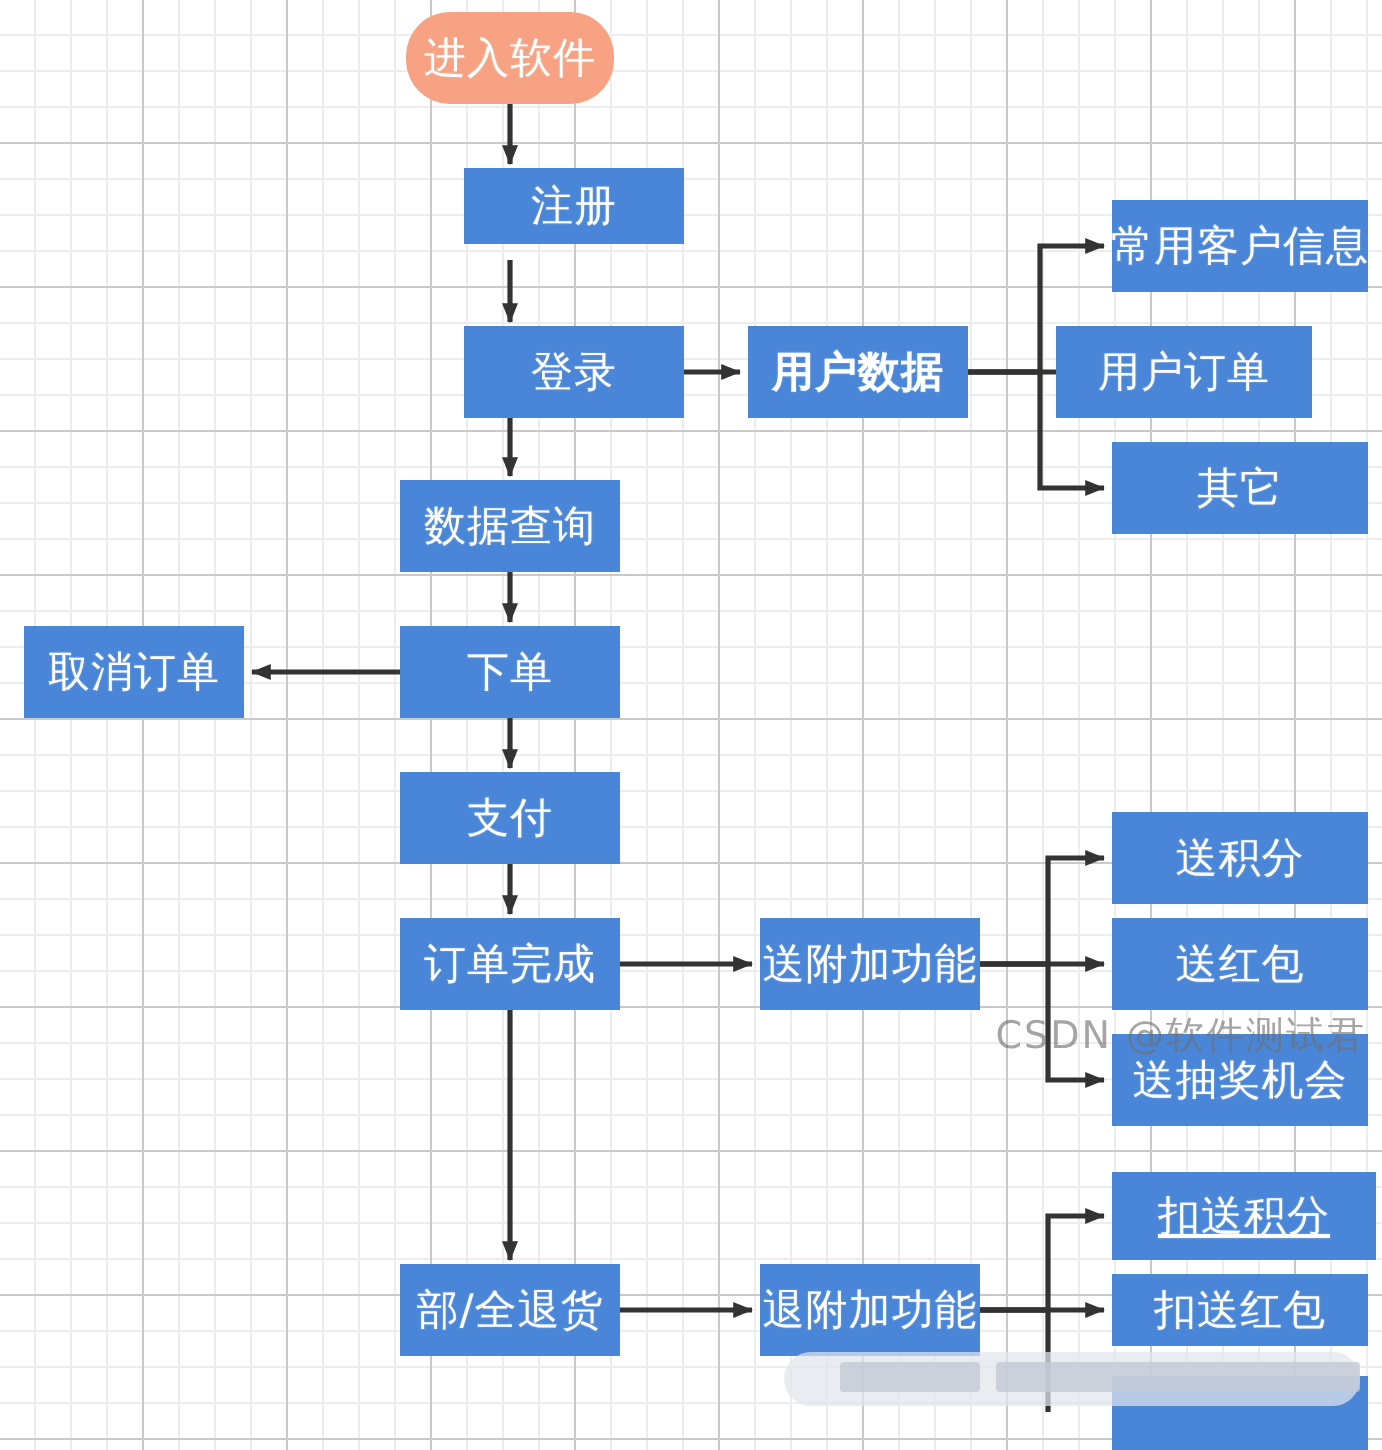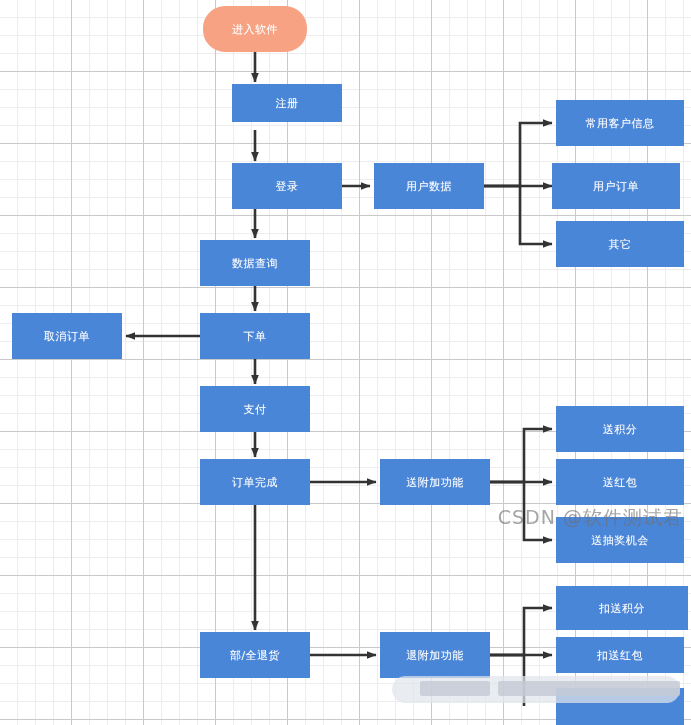--- a/index.html
+++ b/index.html
@@ -27,21 +27,21 @@
     background-size: 72px 72px, 72px 72px, 18px 18px, 18px 18px;
     background-position: -1px -1px, -1px -1px, -1px -1px, -1px -1px;
   }
   .node {
     position: absolute;
     box-sizing: border-box;
     display: flex;
     align-items: center;
     justify-content: center;
     color: #ffffff;
-    font-size: 11px;
+    font-size: 21px;
     letter-spacing: 0.5px;
     line-height: 1;
     white-space: nowrap;
     text-shadow: 0 0 1px rgba(255,255,255,0.35);
   }
   .node.blue { background: #4a86d8; }
   .node.start {
     background: #f6a283;
     border-radius: 22px;
   }
@@ -134,30 +134,30 @@
   <div>
       <div class="node start" style="left: 203px; top: 6px; width: 104px; height: 46px; background: rgb(246, 162, 131);">进入软件</div>
       <div class="node blue" style="left: 200px; top: 84px; width: 110px; height: 38px; background: rgb(74, 134, 216); margin-left: 32px;">注册</div>
       <div class="node blue" style="left: 200px; top: 163px; width: 110px; height: 46px; background: rgb(74, 134, 216); margin-left: 32px;">登录</div>
       <div class="node blue" style="left: 200px; top: 240px; width: 110px; height: 46px; background: rgb(74, 134, 216);">数据查询</div>
       <div class="node blue" style="left: 200px; top: 313px; width: 110px; height: 46px; background: rgb(74, 134, 216); text-align: right;">下单</div>
       <div class="node blue" style="left: 200px; top: 386px; width: 110px; height: 46px; background: rgb(74, 134, 216);">支付</div>
       <div class="node blue" style="left: 200px; top: 459px; width: 110px; height: 46px; background: rgb(74, 134, 216);">订单完成</div>
       <div class="node blue" style="left: 200px; top: 632px; width: 110px; height: 46px; background: rgb(74, 134, 216);">部/全退货</div>
       <div class="node blue" style="left: 12px; top: 313px; width: 110px; height: 46px; background: rgb(74, 134, 216);">取消订单</div>
-      <div class="node blue" style="left: 374px; top: 163px; width: 110px; height: 46px; background: rgb(74, 134, 216);">用户数据</div>
+      <div class="node blue" style="left: 374px; top: 163px; width: 110px; height: 46px; background: rgb(74, 134, 216); font-weight: bold;">用户数据</div>
       <div class="node blue" style="left: 380px; top: 459px; width: 110px; height: 46px; background: rgb(74, 134, 216);">送附加功能</div>
       <div class="node blue" style="left: 380px; top: 632px; width: 110px; height: 46px; background: rgb(74, 134, 216);">退附加功能</div>
       <div class="node blue" style="left: 556px; top: 100px; width: 128px; height: 46px; background: rgb(74, 134, 216);">常用客户信息</div>
-      <div class="node blue" style="left: 552px; top: 163px; width: 128px; height: 46px; background: rgb(74, 134, 216);">用户订单</div>
+      <div class="node blue" style="left: 528px; top: 163px; width: 128px; height: 46px; background: rgb(74, 134, 216);">用户订单</div>
       <div class="node blue" style="left: 556px; top: 221px; width: 128px; height: 46px; background: rgb(74, 134, 216);">其它</div>
       <div class="node blue" style="left: 556px; top: 406px; width: 128px; height: 46px; background: rgb(74, 134, 216);">送积分</div>
       <div class="node blue" style="left: 556px; top: 459px; width: 128px; height: 46px; background: rgb(74, 134, 216);">送红包</div>
       <div class="node blue" style="left: 556px; top: 517px; width: 128px; height: 46px; background: rgb(74, 134, 216);">送抽奖机会</div>
-      <div class="node blue" style="left: 556px; top: 586px; width: 132px; height: 44px; background: rgb(74, 134, 216);">扣送积分</div>
+      <div class="node blue" style="left: 556px; top: 586px; width: 132px; height: 44px; background: rgb(74, 134, 216); text-decoration: underline;">扣送积分</div>
       <div class="node blue" style="left: 556px; top: 637px; width: 128px; height: 36px; background: rgb(74, 134, 216);">扣送红包</div>
       <div class="node blue" style="left: 556px; top: 688px; width: 128px; height: 37px; background: rgb(74, 134, 216);"></div>
     </div>
 
   <div class="watermark">
     <div class="wm-blob"></div>
     <div class="wm-bar" style="left:420px; top:681px; width:70px;"></div>
     <div class="wm-bar" style="left:498px; top:681px; width:182px;"></div>
     <div class="wm-text">CSDN @软件测试君</div>
   </div>

